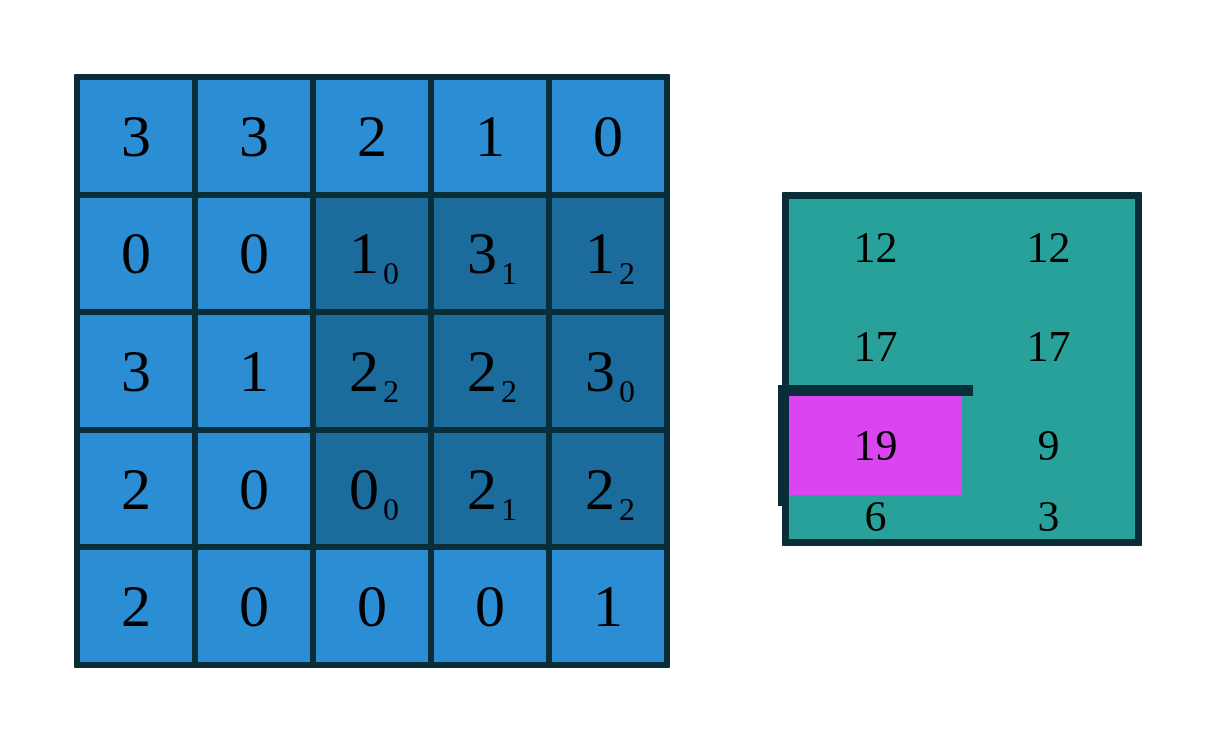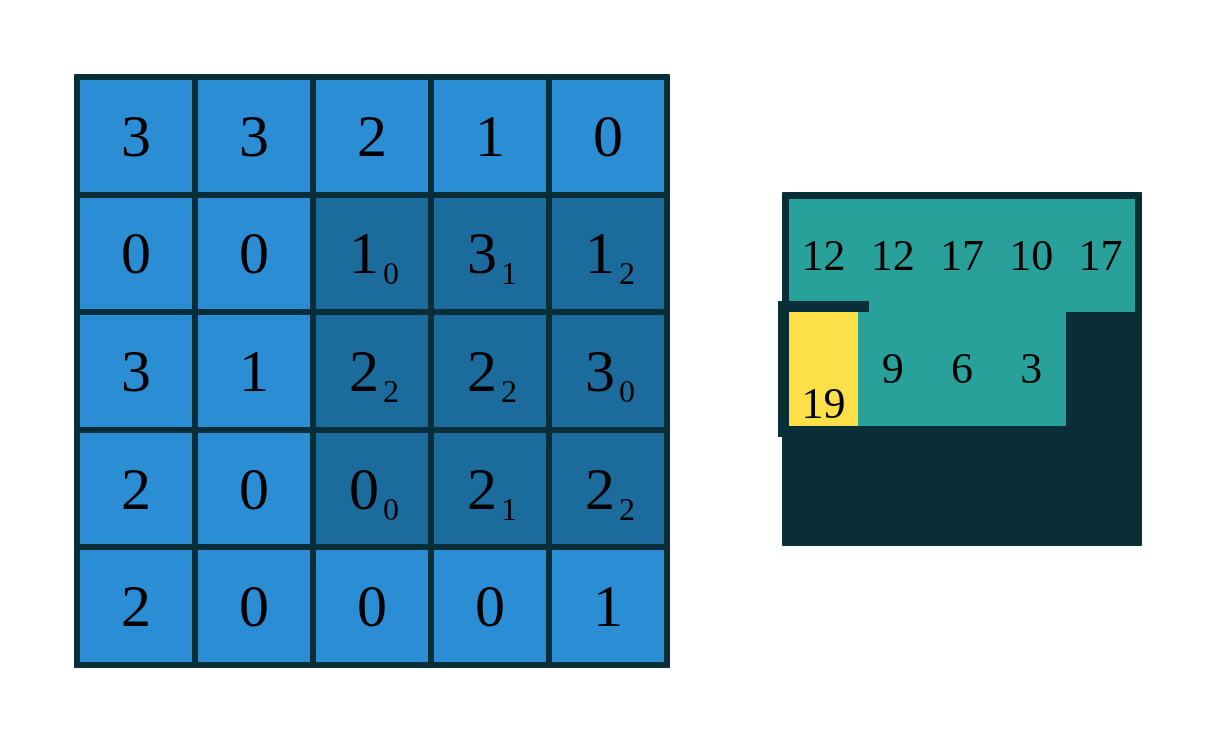--- a/index.html
+++ b/index.html
@@ -35,21 +35,21 @@
     padding: 6px;
     border-radius: 1px;
   }
 
   
   #output-matrix {
     left: 782px;
     top: 192px;
     width: 360px;
     height: 354px;
-    grid-template-columns: repeat(5, 1fr);
+    grid-template-columns: repeat(2, 1fr);
     grid-template-rows: repeat(3, 1fr);
     padding: 7px;
     border-radius: 1px;
   }
 
   
   .cell {
     position: relative;
     display: flex;
     align-items: center;
@@ -75,21 +75,21 @@
     display: inline-block;
   }
 
   
   #input-matrix .cell                 { background: #2b8dd4; }
   #input-matrix .cell.in-window       { background: #1b6b9c; }
 
   
   #output-matrix .cell                { background: #27a199; font-size: 0; }
   #output-matrix .cell .val           { font-size: 44px; }
-  #output-matrix .cell.highlight      { background: #fde047; align-items: flex-end; }
+  #output-matrix .cell.highlight      { background: #d946ef; }
 
   
   #output-matrix .cell.highlight::after {
     content: "";
     position: absolute;
     left: -11px;
     top: -11px;
     right: -11px;
     bottom: -11px;
     border: 11px solid #0a2e38;
@@ -191,23 +191,20 @@
     <div class="cell">
       <span class="val">12</span>
     </div>
     <div class="cell">
       <span class="val">12</span>
     </div>
     <div class="cell">
       <span class="val">17</span>
     </div>
     <div class="cell">
-      <span class="val">10</span>
-    </div>
-    <div class="cell">
       <span class="val">17</span>
     </div>
     <div class="cell highlight">
       <span class="val">19</span>
     </div>
     <div class="cell">
       <span class="val">9</span>
     </div>
     <div class="cell">
       <span class="val">6</span>

